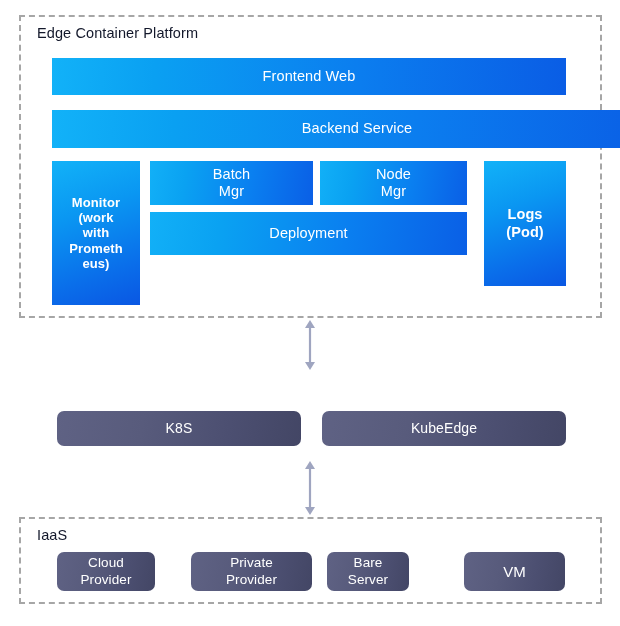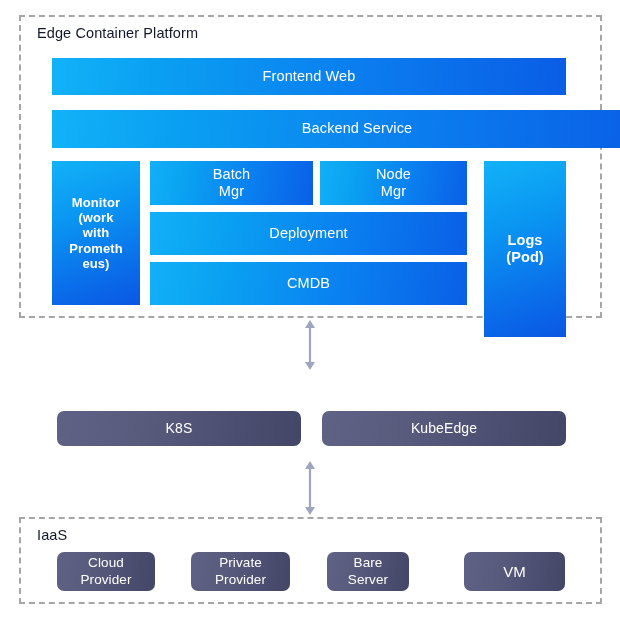--- a/index.html
+++ b/index.html
@@ -65,21 +65,21 @@
     font-weight: bold;
   }
 
   #box-frontend   { left: 52px;  top: 58px;  width: 514px; height: 37px; }
   #box-backend    { left: 52px;  top: 110px; width: 610px; height: 38px; }
   #box-monitor    { left: 52px;  top: 161px; width: 88px;  height: 144px; font-size: 13px; }
   #box-batch      { left: 150px; top: 161px; width: 163px; height: 44px; }
   #box-node       { left: 320px; top: 161px; width: 147px; height: 44px; }
   #box-deployment { left: 150px; top: 212px; width: 317px; height: 43px; }
   #box-cmdb       { left: 150px; top: 262px; width: 317px; height: 43px; }
-  #box-logs       { left: 484px; top: 161px; width: 82px;  height: 176px; }
+  #box-logs       { left: 484px; top: 161px; width: 82px;  height: 125px; }
 
   
   .slate {
     position: absolute;
     background: linear-gradient(100deg, #5f6284 0%, #585b7c 35%, #4c4f71 70%, #434665 100%);
     color: #ffffff;
     display: flex;
     align-items: center;
     justify-content: center;
     text-align: center;
@@ -87,21 +87,21 @@
     line-height: 1.2;
     border-radius: 7px;
     box-sizing: border-box;
     letter-spacing: 0.1px;
   }
 
   #box-k8s       { left: 57px;  top: 411px; width: 244px; height: 35px; }
   #box-kubeedge  { left: 322px; top: 411px; width: 244px; height: 35px; }
 
   #box-cloud     { left: 57px;  top: 552px; width: 98px; height: 39px; font-size: 13.5px; }
-  #box-private   { left: 191px; top: 552px; width: 99px; height: 39px; font-size: 13.5px; }
+  #box-private   { left: 191px; top: 552px; width: 121px; height: 39px; font-size: 13.5px; }
   #box-bare      { left: 327px; top: 552px; width: 82px; height: 39px; font-size: 13.5px; }
   #box-vm        { left: 464px; top: 552px; width: 101px; height: 39px; font-size: 15px; }
 
   
   .connector {
     position: absolute;
     width: 14px;
   }
   #connector-platform-paas { left: 303px; top: 320px; height: 50px; }
   #connector-paas-iaas     { left: 303px; top: 461px; height: 54px; }
@@ -144,23 +144,20 @@
     <span>
       <span>Node</span><br>
       <span>Mgr</span>
     </span>
   </div>
 
   <div class="blue" id="box-deployment">
     <span>Deployment</span>
   </div>
 
-  <div class="blue" id="box-cmdb">
-    <span>CMDB</span>
-  </div>
 
   <div class="blue tall" id="box-logs">
     <span>
       <span>Logs</span><br>
       <span>(Pod)</span>
     </span>
   </div>
 
   <svg class="connector" id="connector-platform-paas" viewBox="0 0 14 50" preserveAspectRatio="none">
     <line x1="7" y1="5" x2="7" y2="45" stroke="#9fa5c0" stroke-width="2.2"></line>

